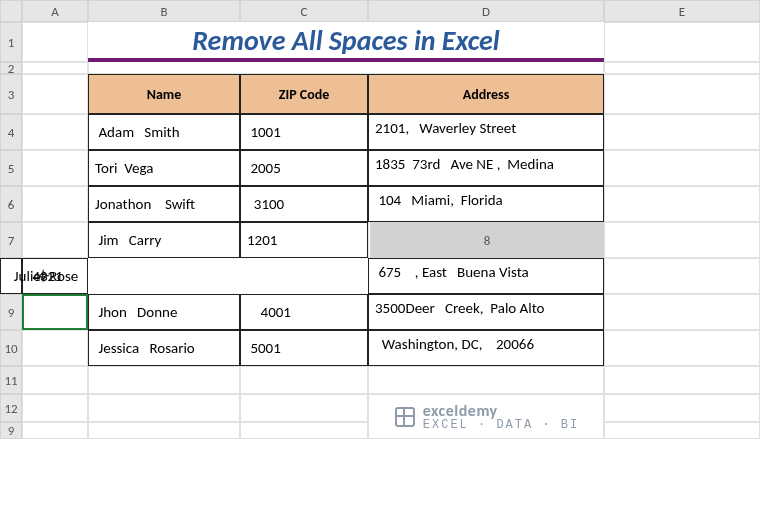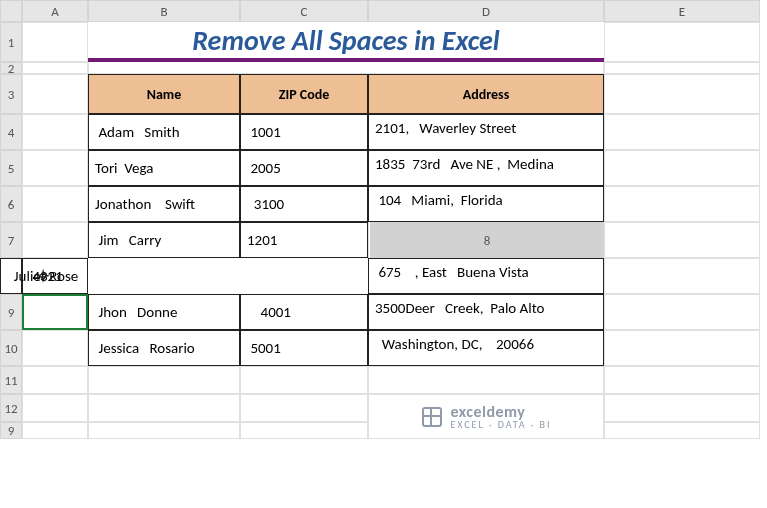--- a/index.html
+++ b/index.html
@@ -92,21 +92,21 @@
 .logo-wrap {
   grid-column: 5 / 7;
   display: flex;
   align-items: center;
   justify-content: center;
   gap: 6px;
 }
 .logo-mark svg { display: block; }
 .logo-txt { display: flex; flex-direction: column; line-height: 1; }
 .brand { font-size: 16px; color: #8f9bab; font-weight: 700; letter-spacing: .5px; }
-.tag { font-size: 10px; color: #8f9bab; letter-spacing: 2px; }
+.tag { font-size: 12px; color: #8f9bab; letter-spacing: 2px; font-family: Liberation Mono, monospace; }
 .selborder {
   position: absolute;
   border: 2px solid #1e7e34;
   pointer-events: none;
 }
 </style>
 </head>
 <body>
 
 <div class="grid">

